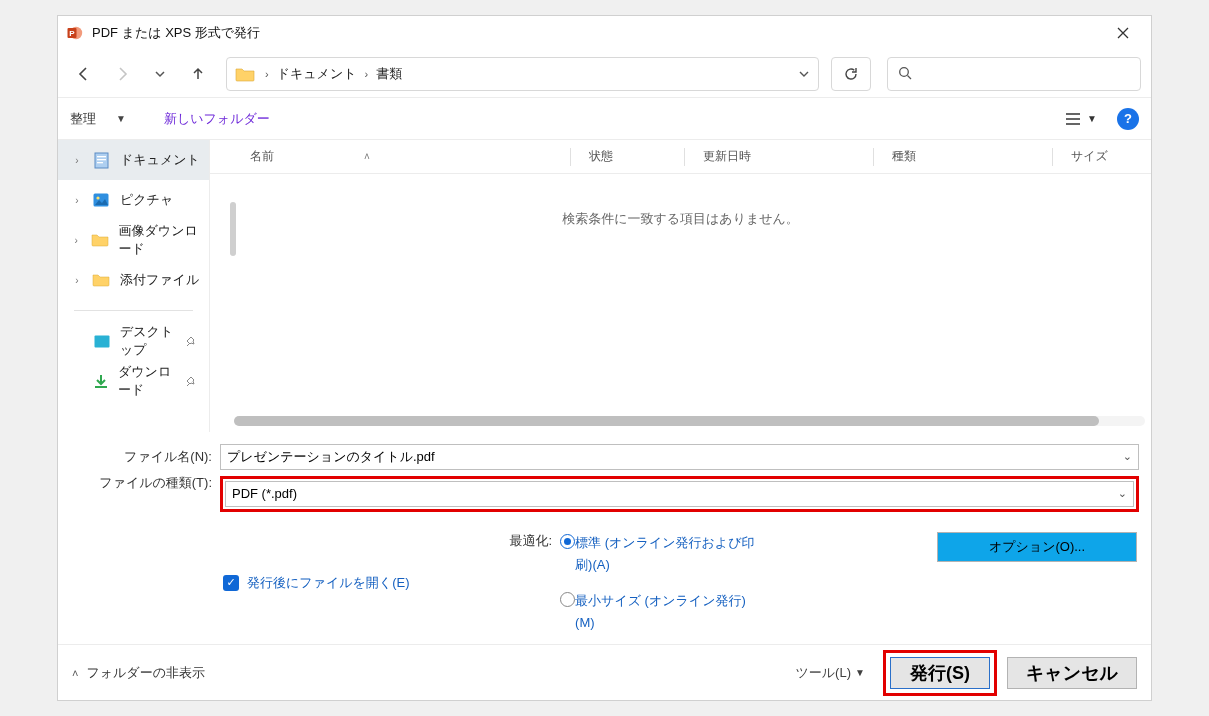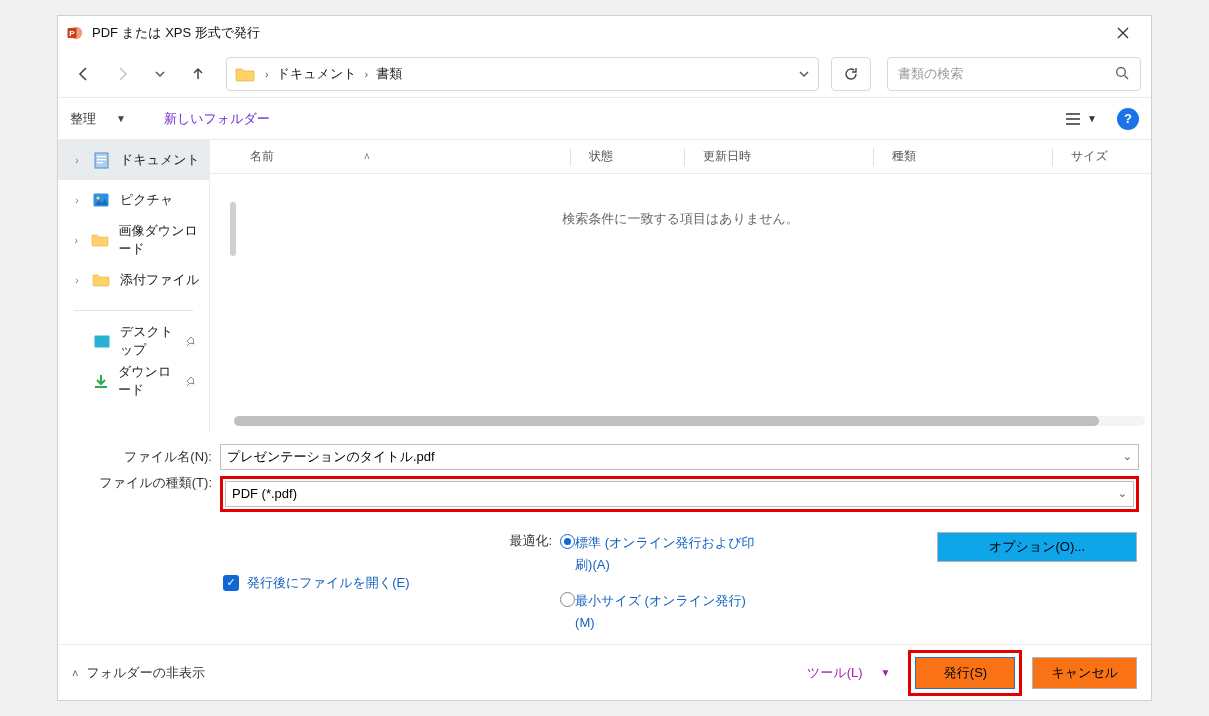--- a/index.html
+++ b/index.html
@@ -66,23 +66,23 @@
 .radio-line { display:flex; align-items:flex-start; gap:0;}
 .radio-outer { width:15px; height:15px; border-radius:50%; border:1.5px solid #888; display:flex; align-items:center; justify-content:center; margin-top:2px; flex-shrink:0;}
 .radio-outer.sel { border-color:#1068d6;}
 .radio-inner { width:7px; height:7px; border-radius:50%; background:#1068d6;}
 .radio-text { color:#1560c0; max-width: 180px; line-height:1.7;}
 .options-button { width:200px; height:30px; border:1px solid #b3b3b3; background:#0ea5e9; font-size:13px; display:flex; align-items:center; justify-content:center; margin-left:auto; margin-right: 2px;}
 .options-area .right-col { margin-left:auto;}
 .footer-row { height: 56px; border-top:1px solid #ececec; display:flex; align-items:center; padding: 0 14px;}
 .hide-folders { display:flex; align-items:center; gap:8px; font-size:13px; color:#333;}
 .hide-folders .chev-up { font-size:11px; color:#555;}
-.tools { margin-left:auto; display:flex; align-items:center; gap:18px; font-size:13px; color:#a21caf; margin-right:18px;}
+.tools { margin-left:auto; display:flex; align-items:center; gap:4px; font-size:13px; color:#404040; margin-right:18px;}
 .tools .caret { font-size:10px;}
-.action-btn { height:32px; min-width:100px; padding: 0 18px; border:1px solid #b3b3b3; background:#f97316; font-size:13px; display:flex; align-items:center; justify-content:center; margin-left:10px;}
+.action-btn { height:32px; min-width:100px; padding: 0 18px; border:1px solid #b3b3b3; background:#e5e5e5; font-size:18px; display:flex; align-items:center; justify-content:center; margin-left:10px;font-weight:bold;}
 .publish-wrap { border:3px solid #e20000; padding:4px;}
 .publish-wrap .action-btn { border:1px solid #2a6fc9; margin-left:0;}
 svg { display:block; }
 </style>
 </head>
 <body>
 
 <div class="dialog">
 
   <div class="titlebar">
@@ -142,21 +142,20 @@
       </span>
     </div>
 
     <div class="refresh-btn">
       <svg width="16" height="16" viewBox="0 0 16 16">
           <path d="M13 8 a5 5 0 1 1 -1.7 -3.7 M13 2 v4 h-4" stroke="#444" stroke-width="1.4" fill="none"></path>
         </svg>
     </div>
 
     <div class="search-box">
-      <span class="placeholder">書類の検索</span>
       <span class="search-icon">
         <svg width="15" height="15" viewBox="0 0 15 15">
             <circle cx="6" cy="6" r="4.3" stroke="#555" stroke-width="1.3" fill="none"></circle>
             <path d="M9.5 9.5 L13 13" stroke="#555" stroke-width="1.3"></path>
           </svg>
       </span>
     </div>
   </div>
 
   <div class="toolbar-row">

